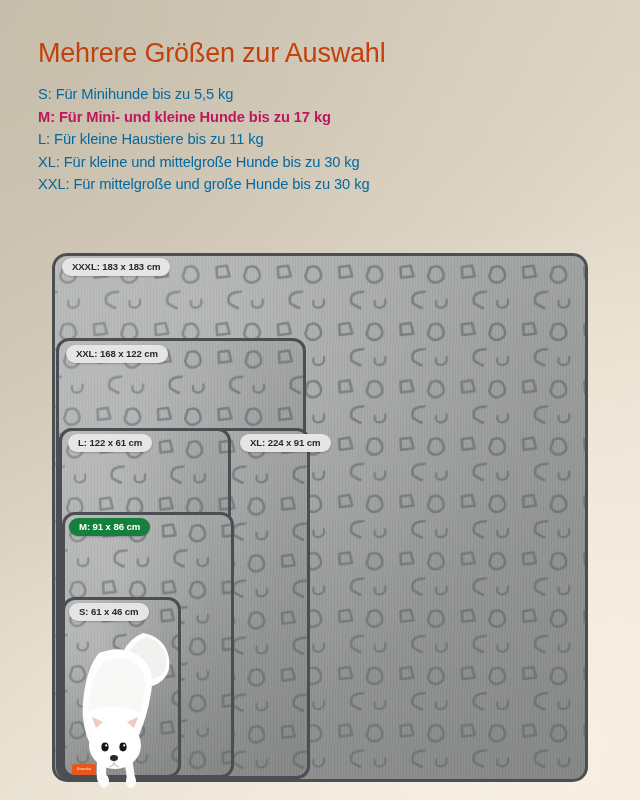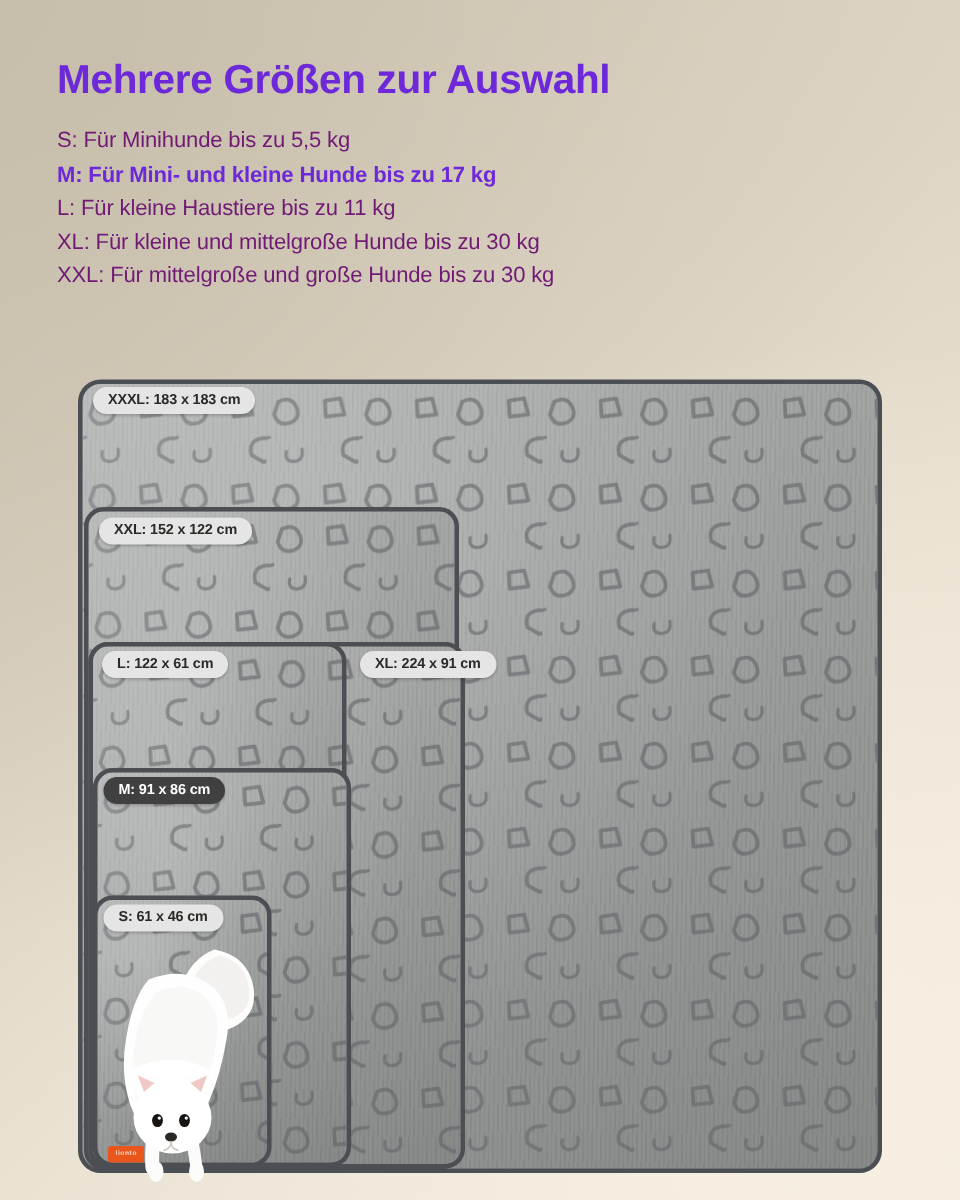--- a/index.html
+++ b/index.html
@@ -20,29 +20,29 @@
       linear-gradient(152deg, #d5ccbb 0%, #ddd4c4 35%, #e8e0d0 62%, #f3ece0 100%);
   }
   #bg::after{
     content:""; position:absolute; inset:0;
     background:linear-gradient(120deg, rgba(120,108,88,.10) 0%, rgba(255,255,255,0) 45%);
   }
 
   
   #header { position:absolute; left:38px; top:38px; width:570px; z-index:6; }
   #title {
-    font-size:27px; font-weight:700; letter-spacing:-.2px;
-    color:#6d28d9; line-height:1.15; white-space:nowrap;
+    font-size:27px; font-weight:400; letter-spacing:-.2px;
+    color:#c2410c; line-height:1.15; white-space:nowrap;
   }
   #size-list { margin-top:14px; }
   .size-line {
-    font-size:14.7px; line-height:22.6px; color:#701a75;
+    font-size:14.7px; line-height:22.6px; color:#0369a1;
     white-space:nowrap; letter-spacing:-.1px;
   }
-  .size-line.hl { font-weight:700; color:#6d28d9; }
+  .size-line.hl { font-weight:700; color:#be185d; }
 
   
   #mats { position:absolute; inset:0; z-index:3; }
   .mat {
     position:absolute;
     border:3px solid #4b4e52;
     border-radius:13px;
     overflow:hidden;
     background-color:#9fa1a1;
     background-image:
@@ -69,21 +69,21 @@
 
   
   .lbl {
     position:absolute; z-index:9;
     background:#e5e5e5; color:#2c2a27;
     font-size:9.6px; font-weight:600; letter-spacing:-.1px;
     padding:4px 10px 4.5px; border-radius:11px;
     white-space:nowrap; line-height:1;
     box-shadow:0 1px 2px rgba(0,0,0,.22);
   }
-  .lbl.accent { background:#404040; color:#fff; }
+  .lbl.accent { background:#15803d; color:#fff; }
   .lbl.l-xxxl { left:62px;  top:258px; }
   .lbl.l-xxl  { left:66px;  top:345px; }
   .lbl.l-l    { left:68px;  top:434px; }
   .lbl.l-xl   { left:240px; top:434px; }
   .lbl.l-m    { left:69px;  top:518px; }
   .lbl.l-s    { left:69px;  top:603px; }
 
   
   #brand-tag {
     position:absolute; left:72px; top:764px; z-index:10;
@@ -219,19 +219,19 @@
       <ellipse cx="59" cy="163" rx="4" ry="3" fill="#2b2724"></ellipse>
       <path d="M59 166 q0 5 -5 6 M59 166 q0 5 5 6" stroke="#cfcac4" stroke-width="1.2" fill="none"></path>
 
       <ellipse cx="49" cy="186" rx="5" ry="7" fill="#fcfcfb"></ellipse>
       <ellipse cx="76" cy="186" rx="5" ry="7" fill="#fcfcfb"></ellipse>
     </g>
   </svg>
 </div>
 
 <div class="lbl l-xxxl">XXXL: 183 x 183 cm</div>
-<div class="lbl l-xxl">XXL: 152 x 122 cm</div>
+<div class="lbl l-xxl">XXL: 168 x 122 cm</div>
 <div class="lbl l-l">L: 122 x 61 cm</div>
 <div class="lbl l-xl">XL: 224 x 91 cm</div>
 <div class="lbl l-m accent">M: 91 x 86 cm</div>
 <div class="lbl l-s">S: 61 x 46 cm</div>
 
 <div id="brand-tag">lionto</div>
 
 </body></html>

